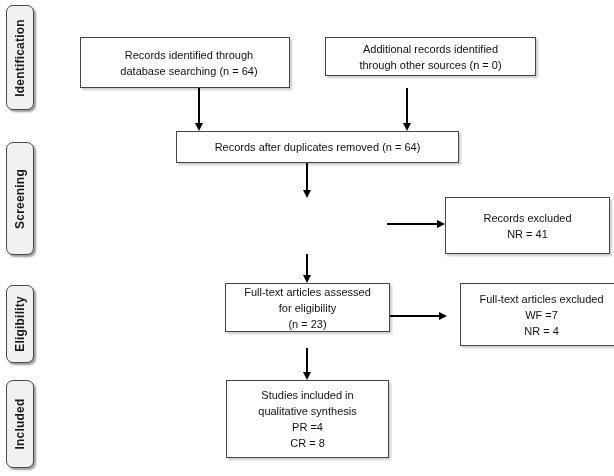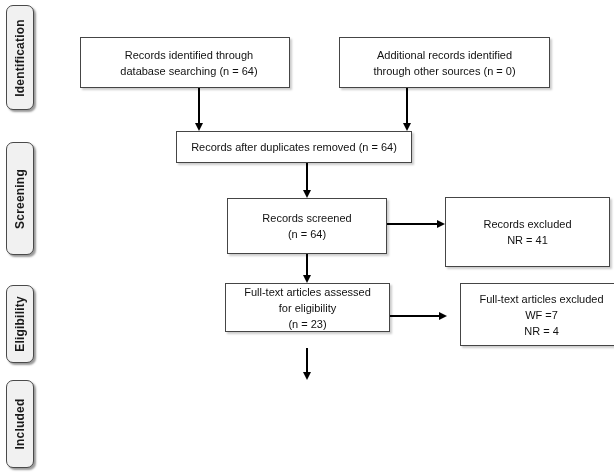--- a/index.html
+++ b/index.html
@@ -96,39 +96,41 @@
   <div class="stage" style="top:285px;height:78px;">
     <span>Eligibility</span>
   </div>
   <div class="stage" style="top:380px;height:88px;">
     <span>Included</span>
   </div>
 
   <div class="fbox" style="left:80px;top:37px;width:210px;height:51px;padding-left:12px;">Records identified through
 database searching (n = 64)</div>
 
-  <div class="fbox" style="left:339px;top:37px;width:211px;height:51px;">Additional records identified
+  <div class="fbox" style="left:325px;top:37px;width:211px;height:39px;">Additional records identified
 through other sources (n = 0)</div>
 
-  <div class="fbox" style="left:176px;top:131px;width:236px;height:32px;">Records after duplicates removed (n = 64)</div>
+  <div class="fbox" style="left:176px;top:131px;width:283px;height:32px;">Records after duplicates removed (n = 64)</div>
 
-  <div class="fbox" style="left:227px;top:198px;width:160px;height:56px;">Records screened
-(n = 64)</div>
 
-  <div class="fbox" style="left:445px;top:197px;width:165px;height:70px;">Records excluded
+  <div class="fbox" style="left:445px;top:197px;width:165px;height:57px;">Records excluded
 NR = 41</div>
 
   <div class="fbox" style="left:225px;top:283px;width:165px;height:49px;">Full-text articles assessed
 for eligibility
 (n = 23)</div>
 
   <div class="fbox" style="left:460px;top:283px;width:163px;height:63px;">Full-text articles excluded
 WF =7
 NR = 4</div>
 
+  <div class="fbox" style="left:226px;top:380px;width:163px;height:78px;">Studies included in
+qualitative synthesis
+PR =4
+CR = 8</div>
 
   <div class="vline" style="left:198.25px;top:88px;height:36px;"></div>
   <div class="head-down" style="left:194.5px;top:123px;"></div>
 
   <div class="vline" style="left:406.25px;top:88px;height:36px;"></div>
   <div class="head-down" style="left:402.5px;top:123px;"></div>
 
   <div class="vline" style="left:306.25px;top:163px;height:28px;"></div>
   <div class="head-down" style="left:302.5px;top:190px;"></div>
 

